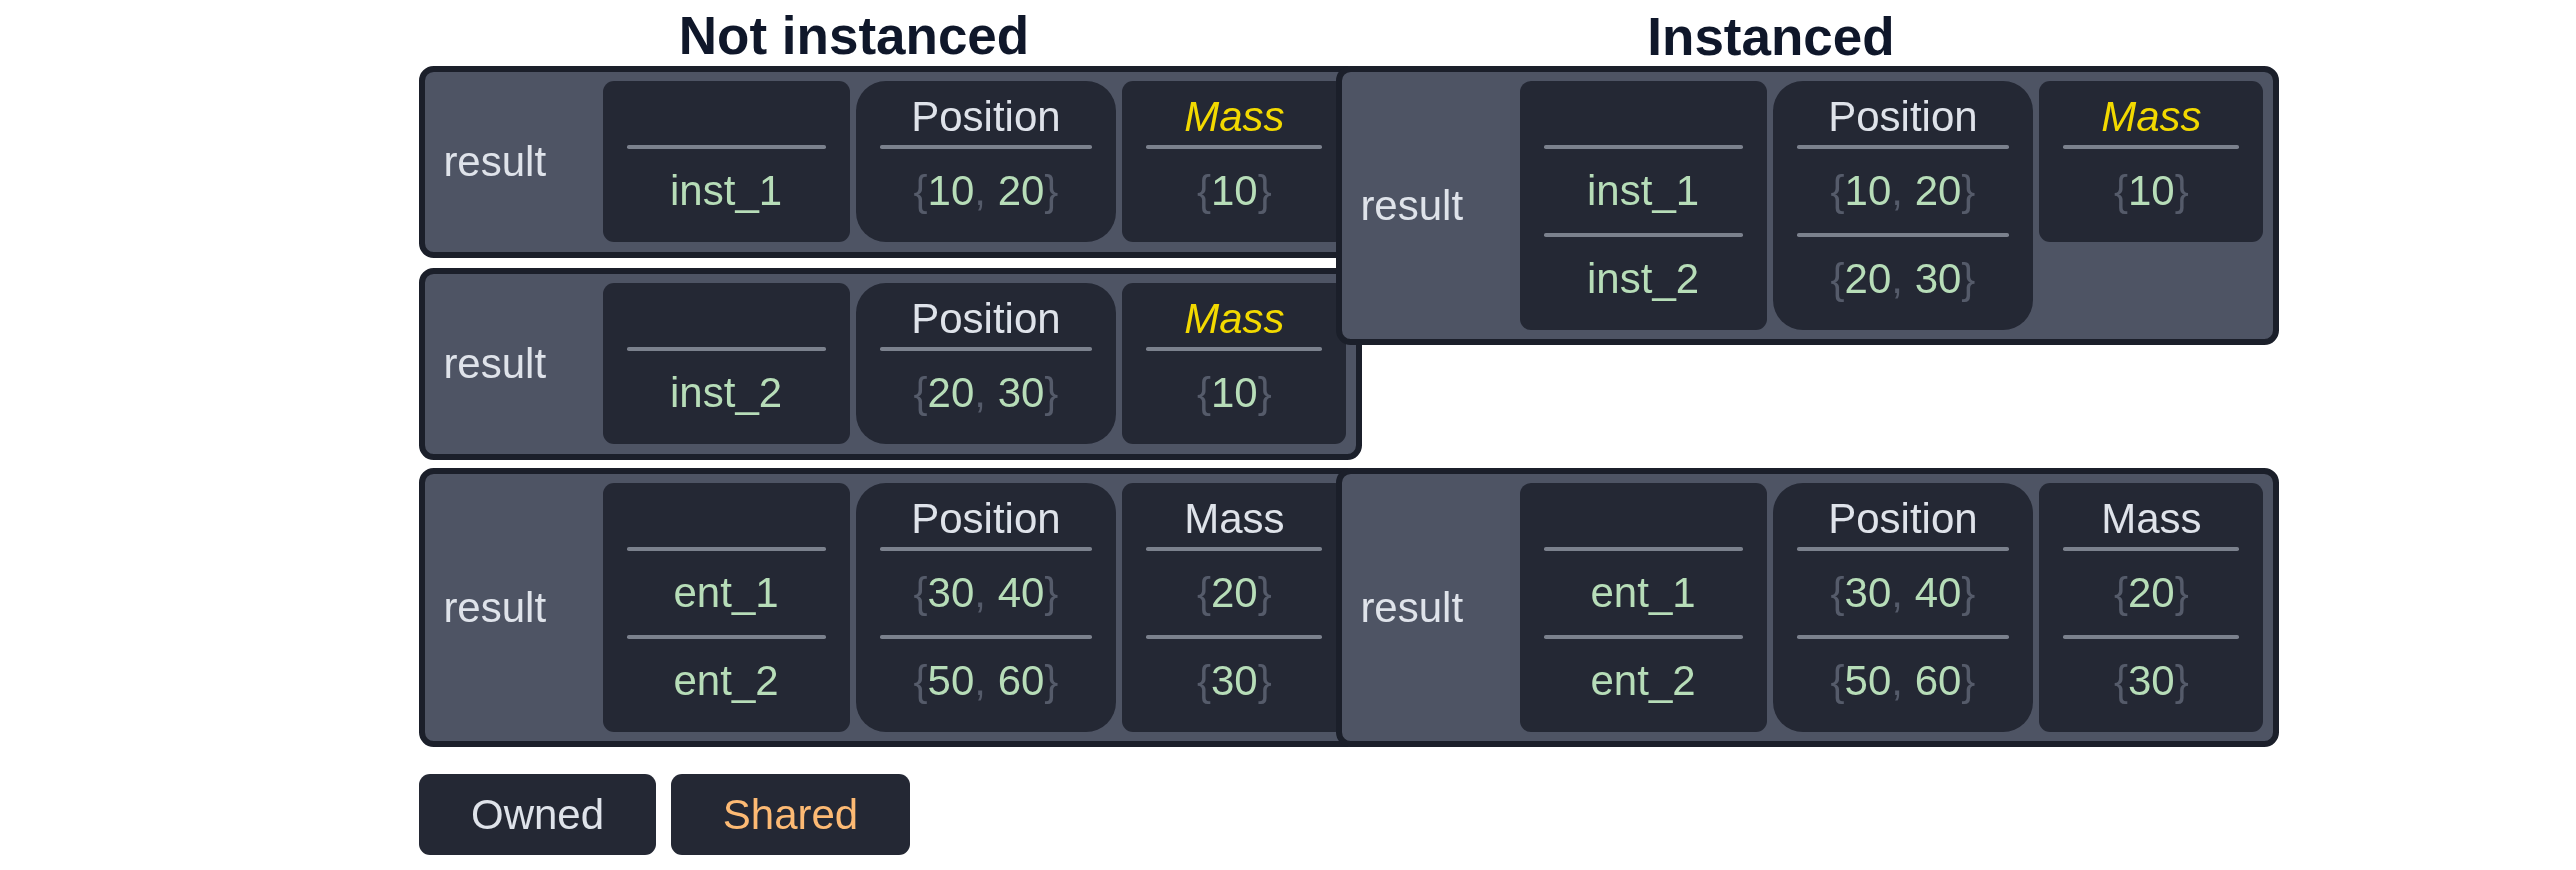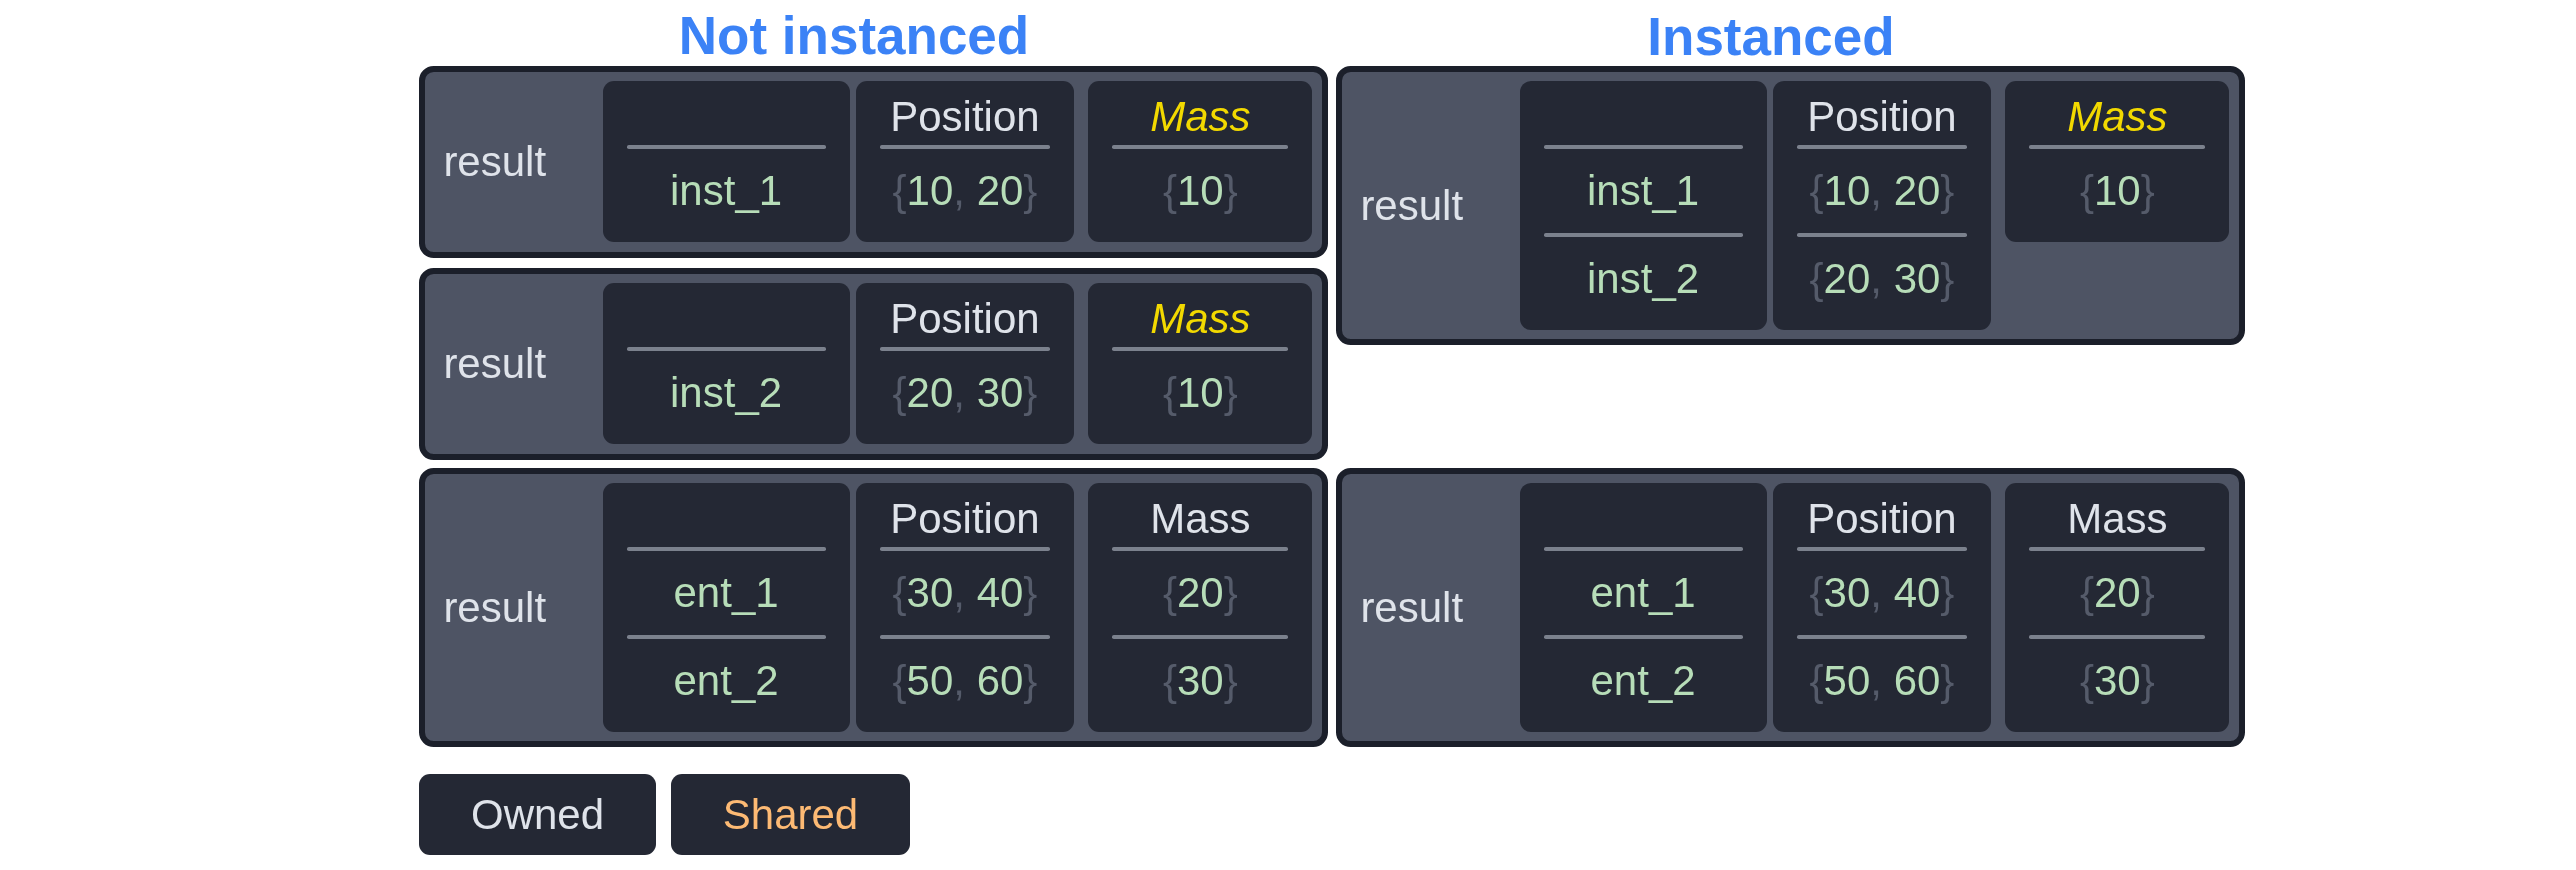--- a/index.html
+++ b/index.html
@@ -10,21 +10,21 @@
     background: #ffffff;
     font-family: "Liberation Sans", "DejaVu Sans", sans-serif;
     overflow: hidden;
   }
   .col-title {
     position: absolute;
     width: 870px;
     text-align: center;
     font-size: 53px;
     font-weight: bold;
-    color: #3b82f6;
+    color: #0f172a;
     line-height: 59px;
   }
   .table {
     position: absolute;
     display: flex;
     align-items: flex-start;
     background: #4E5464;
     border: 6.4px solid #1B1F2A;
     border-radius: 14.7px;
     padding: 9.2px;
@@ -43,22 +43,22 @@
     font-size: 42px;
   }
   .cell {
     background: #242834;
     border-radius: 11px;
     padding: 7.3px 0 9.2px 0;
     display: flex;
     flex-direction: column;
   }
   .cell.w-entity { width: 247px; }
-  .cell.w-position { width: 218px; }
-  .cell.w-mass { width: 224px; margin-left: 8px; }
+  .cell.w-position { width: 260px; border-radius: 30px; }
+  .cell.w-mass { width: 224px; }
   .chead {
     height: 57px;
     display: flex;
     align-items: center;
     justify-content: center;
     font-size: 42px;
     color: #DFE3EA;
   }
   .chead.shared { color: #F2D900; font-style: italic; }
   .cdiv {

